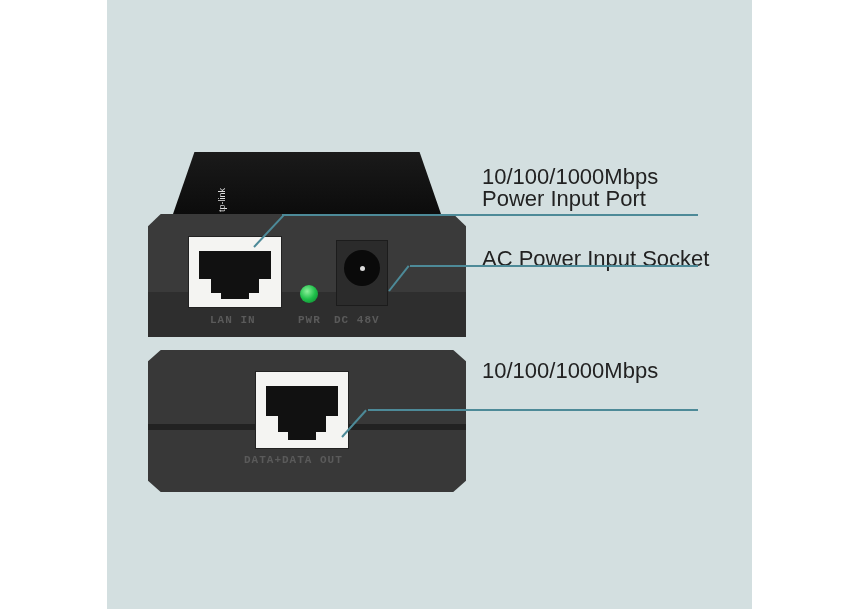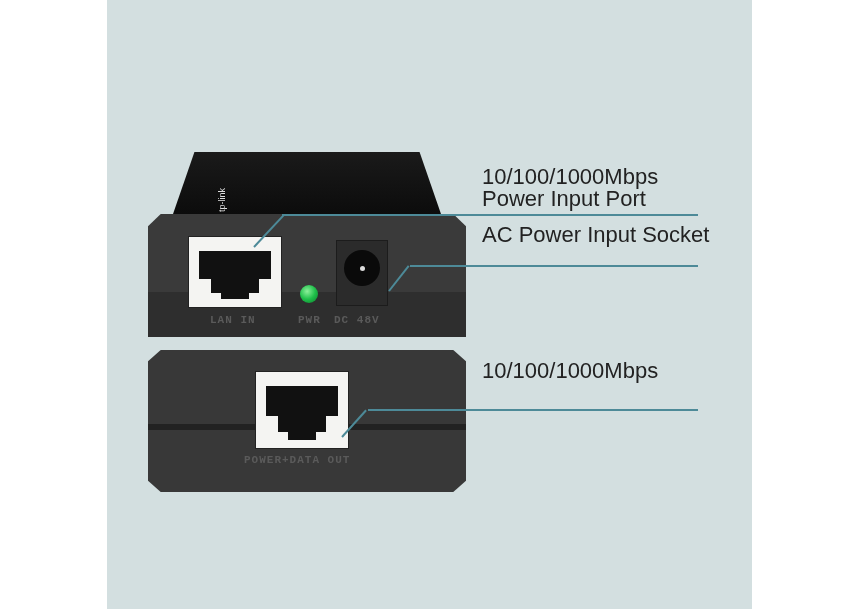--- a/index.html
+++ b/index.html
@@ -54,31 +54,31 @@
 
 <div class="bottom-unit">
   <div class="bottom-face">
     <div class="groove"></div>
   </div>
   <div class="rj45" style="left:107px;top:21px;width:92px;height:76px;">
     <div class="hole" style="left:10px;top:14px;width:72px;height:30px;"></div>
     <div class="hole" style="left:22px;top:42px;width:48px;height:18px;"></div>
     <div class="hole" style="left:32px;top:58px;width:28px;height:10px;"></div>
   </div>
-  <span class="port-label" style="left:96px;top:104px;">POWER+DATA OUT</span>
+  <span class="port-label" style="left:96px;top:104px;">DATA+DATA OUT</span>
 </div>
 
 <div class="label" style="top:166px;">
   <div>10/100/1000Mbps</div>
   <div>Power Input Port</div>
 </div>
 <div class="line" style="left:282px;top:214px;width:416px;"></div>
 <div class="line-diag" style="left:254px;top:246px;width:44px;transform:rotate(-47deg);"></div>
 
-<div class="label" style="top:224px;">
+<div class="label" style="top:248px;">
   <div>AC Power Input Socket</div>
 </div>
 <div class="line" style="left:410px;top:265px;width:288px;"></div>
 <div class="line-diag" style="left:389px;top:290px;width:32px;transform:rotate(-52deg);"></div>
 
 <div class="label" style="top:360px;">
   <div>10/100/1000Mbps</div>
 </div>
 <div class="line" style="left:368px;top:409px;width:330px;"></div>
 <div class="line-diag" style="left:342px;top:436px;width:36px;transform:rotate(-48deg);"></div>

